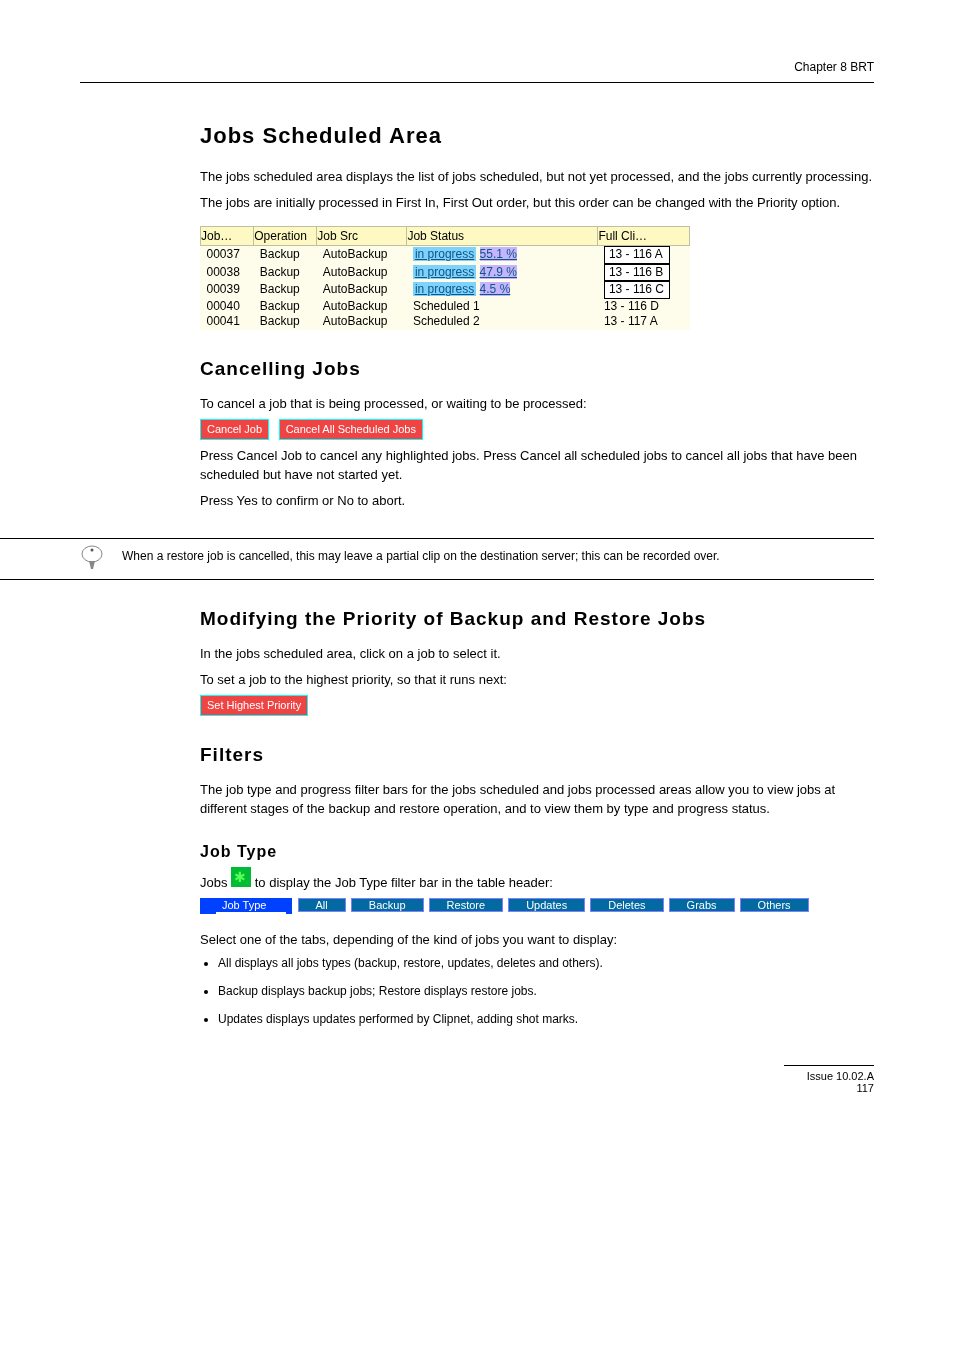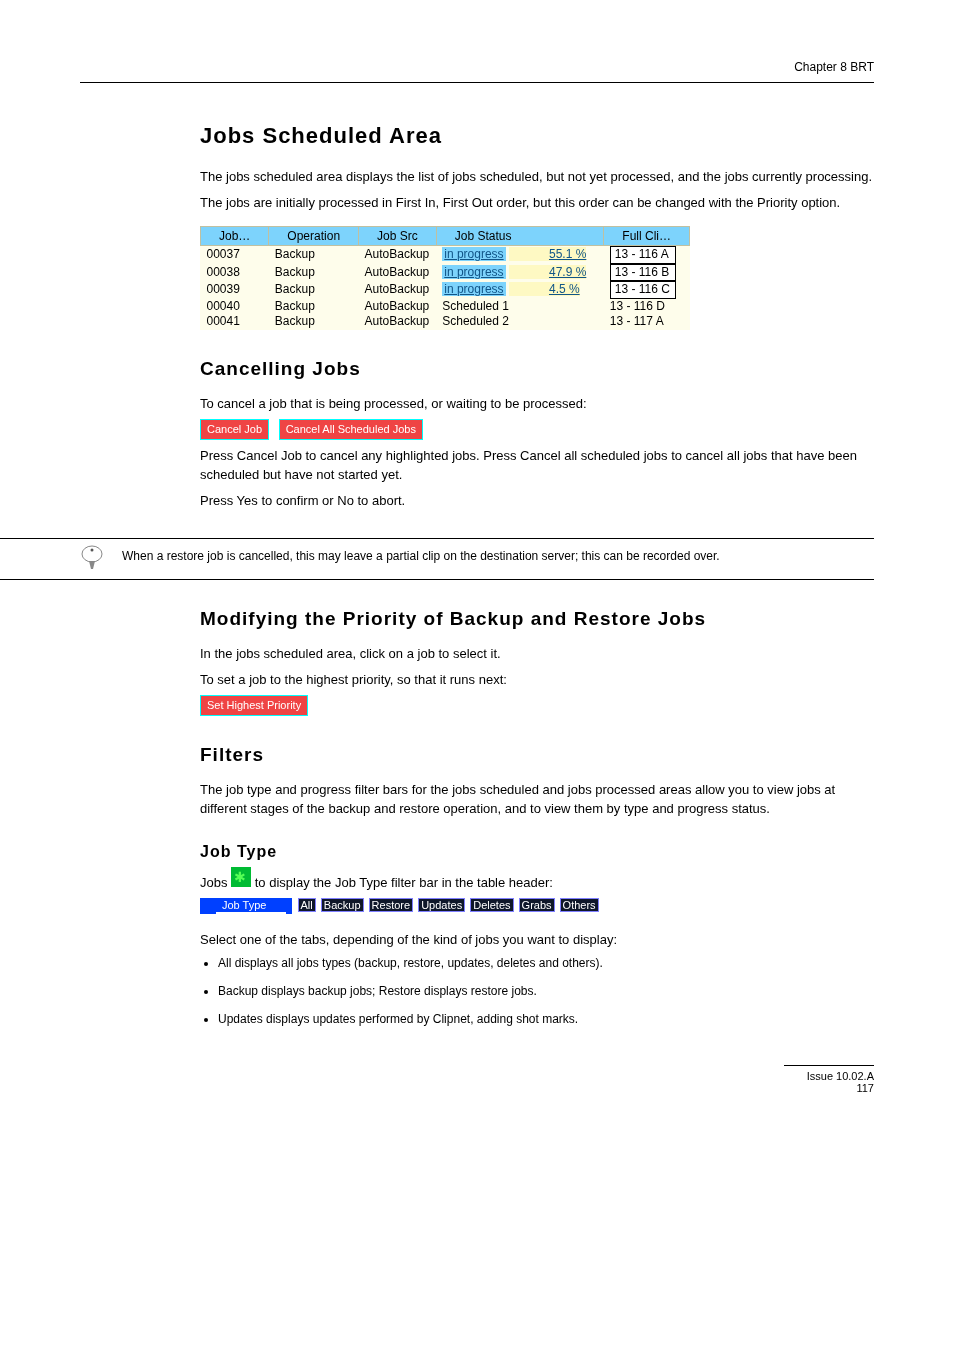--- a/index.html
+++ b/index.html
@@ -43,39 +43,39 @@
   
   .jobs-table {
     border-collapse: collapse;
     background: #fefdeb;
     font-family: Verdana, Tahoma, Arial, sans-serif;
     font-size: 12px;
     width: 490px;
     margin-top: 14px;
   }
   .jobs-table th {
-    background: #7dd3fc;
+    background: #fef9c3;
     border: 1px solid #c0c0a0;
     font-weight: normal;
-    padding: 2px 18px;
+    padding: 2px 0;
     text-align: left;
     white-space: nowrap;
   }
   .jobs-table td {
     padding: 0 6px;
     white-space: nowrap;
     line-height: 1.3;
   }
   .status-hl {
     background: #7dd3fc;
     color: #158; 
     text-decoration: underline;
     padding: 0 2px;
   }
-  .status-hl-pct { background:#fef9c3; text-decoration: underline; color:#158;padding-left:40px; }
+  .status-hl-pct { background:#c4b5fd; text-decoration: underline; color:#158; }
   .cli-cell { display:inline-block; background:#fff; border:1px solid #000; padding:0 2px 0 4px; min-width:58px; }
 
   .btn {
     display: inline-block;
     background: #ef4444;
     color: #fff;
     font-size: 11px;
     padding: 1px 6px;
     margin-right: 6px;
     border: 1px solid #00ffff;
@@ -102,22 +102,22 @@
   .filter-bar { margin-top: 6px; font-family: Verdana, Arial, sans-serif; font-size: 11px; }
   .filter-bar .lead {
     display:inline-block; background:#0040ff; color:#fff; width:16px; height:16px;
   }
   .filter-label {
     display:inline-block; background:#0040ff; color:#fff; padding:1px 20px 1px 10px;
     margin-left:-4px; vertical-align: top;
   }
   .filter-gap { display:inline-block; background:#0040ff; width:6px; height:16px; vertical-align: top;}
   .filter-tab {
-    display:inline-block; background:#0f172a; color:#fff; border:1px solid #7f7fff;
-    padding:0 2px; margin-left:2px; vertical-align: top; font-size:11px;
+    display:inline-block; background:#0369a1; color:#fff; border:1px solid #7f7fff;
+    padding:0 17px; margin-left:2px; vertical-align: top; font-size:11px;
   }
 
   ul.small { margin: 6px 0 0 18px; padding:0; }
   ul.small li { margin-bottom: 14px; font-size:12px; }
 
   .footer-right { text-align:right; font-size:11px; margin-top:39px; }
   .footer-line { border:none; border-top:1px solid #000; margin:2px 0 4px 0;}
 </style>
 </head>
 <body>

